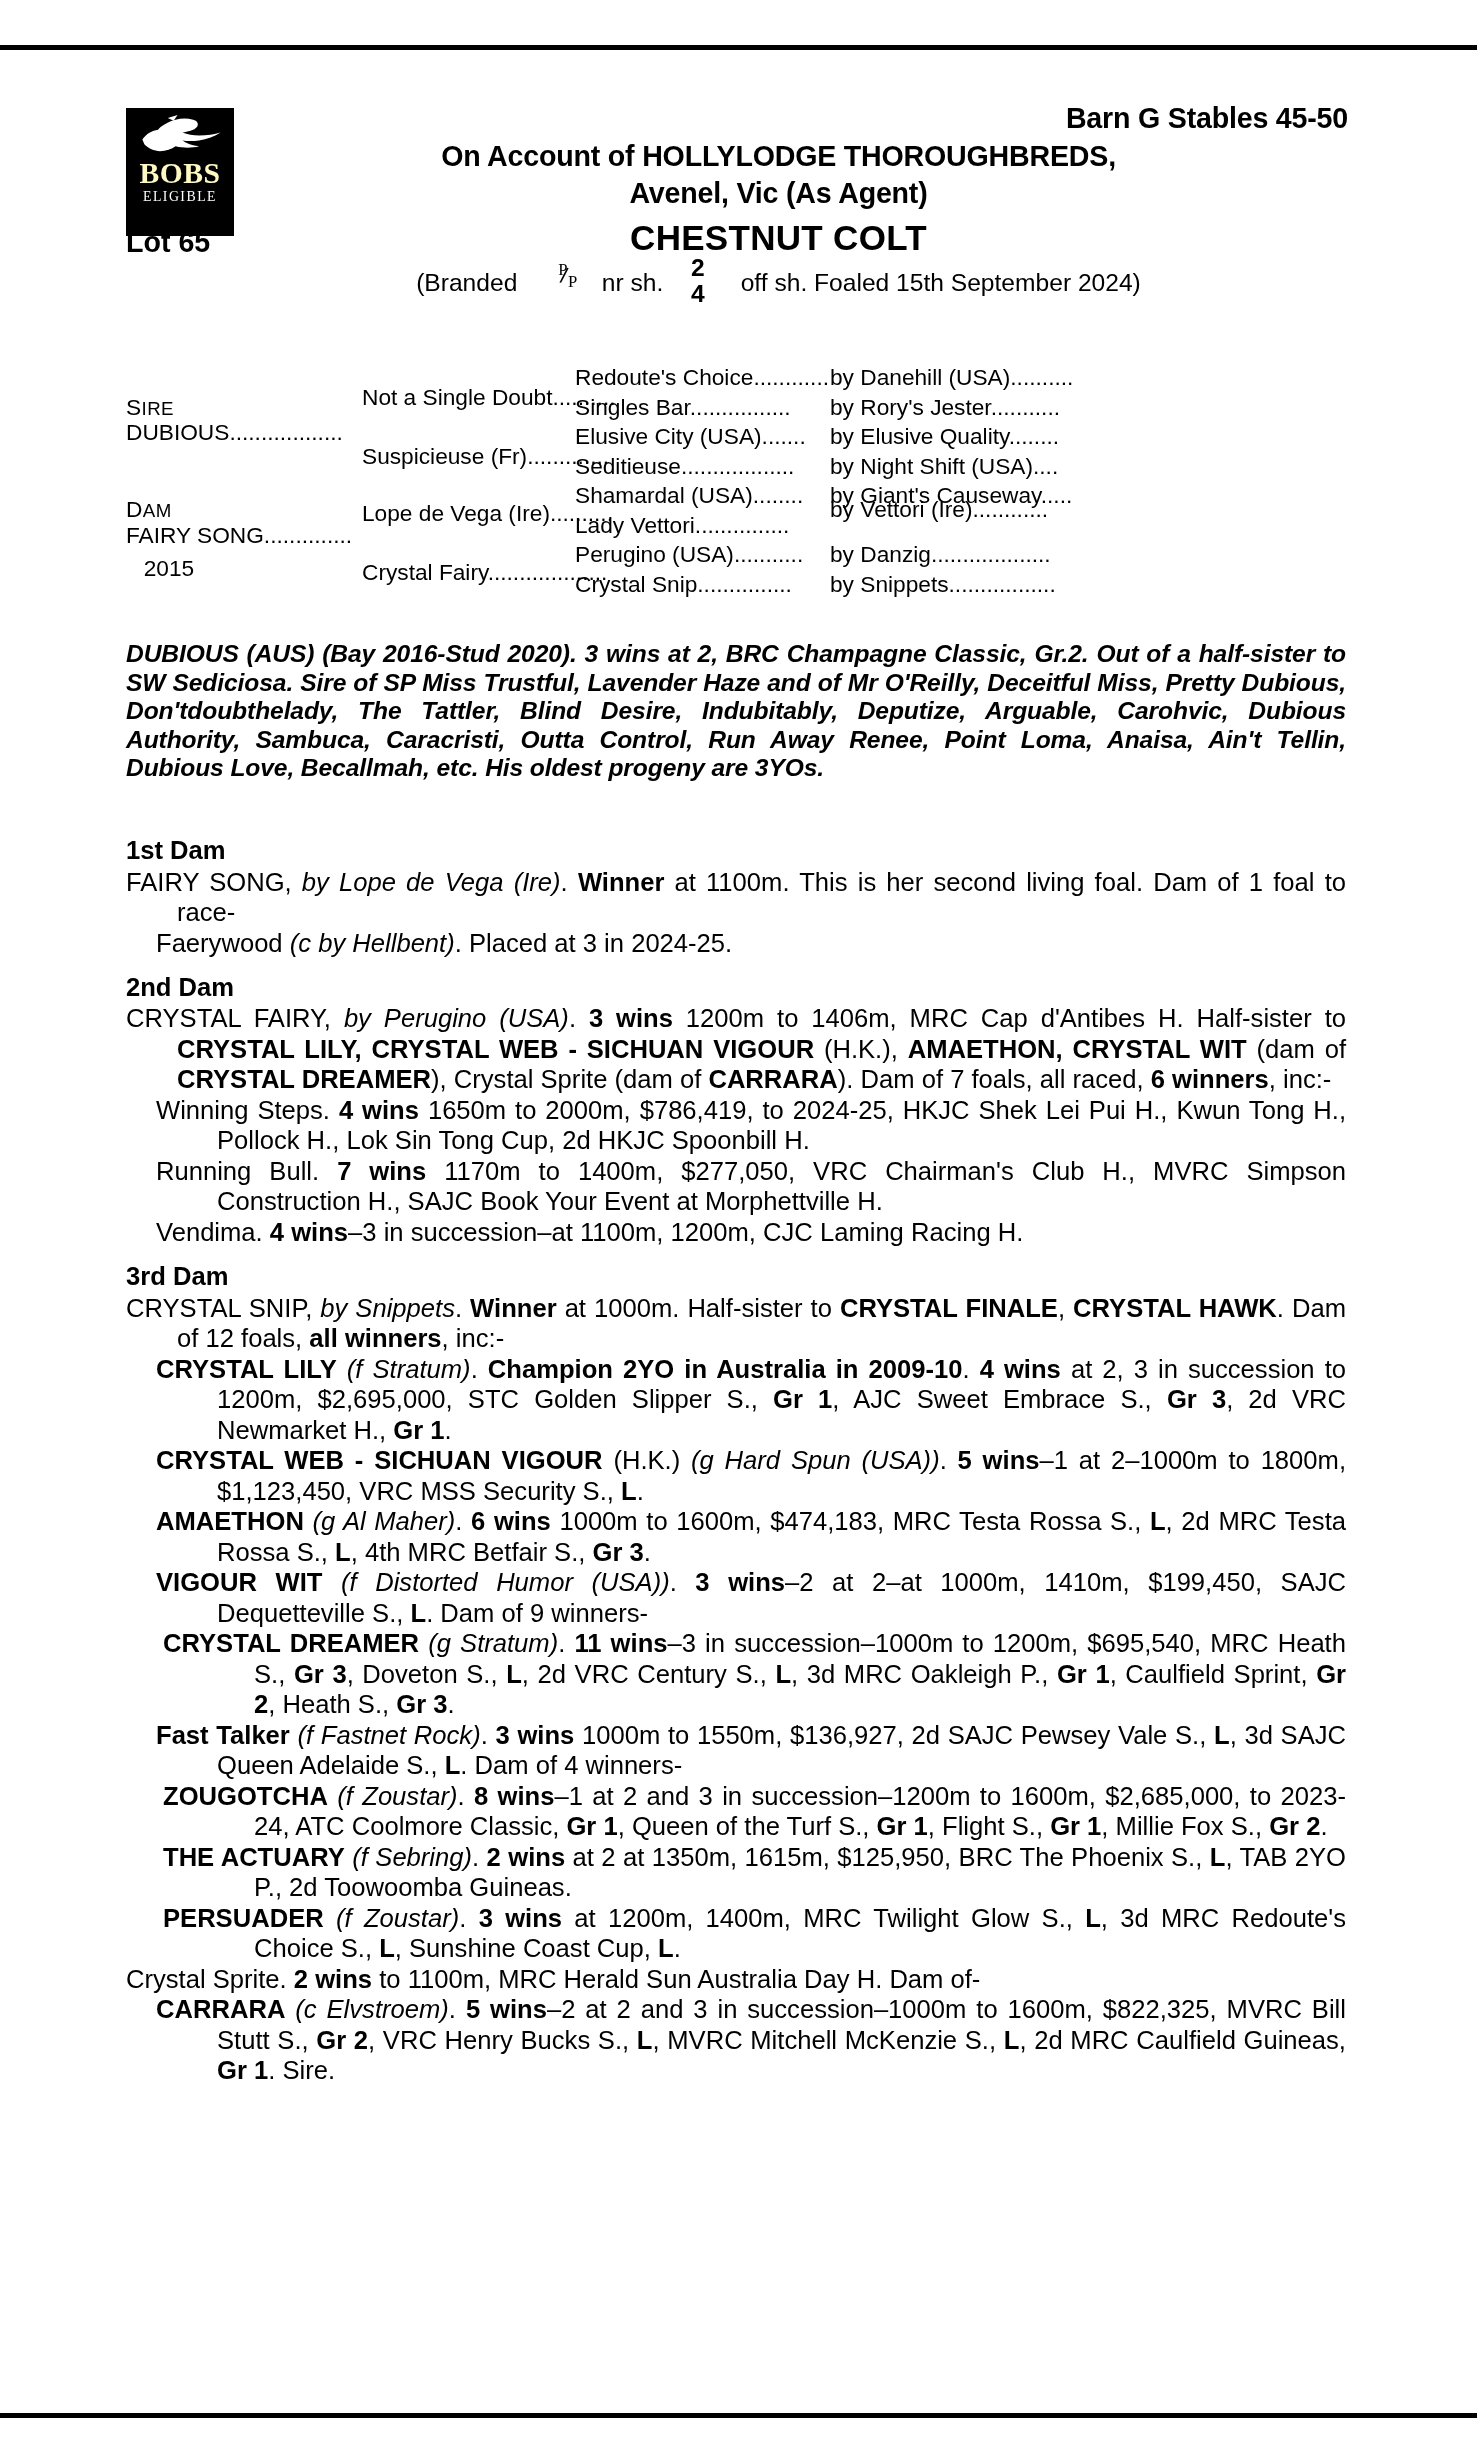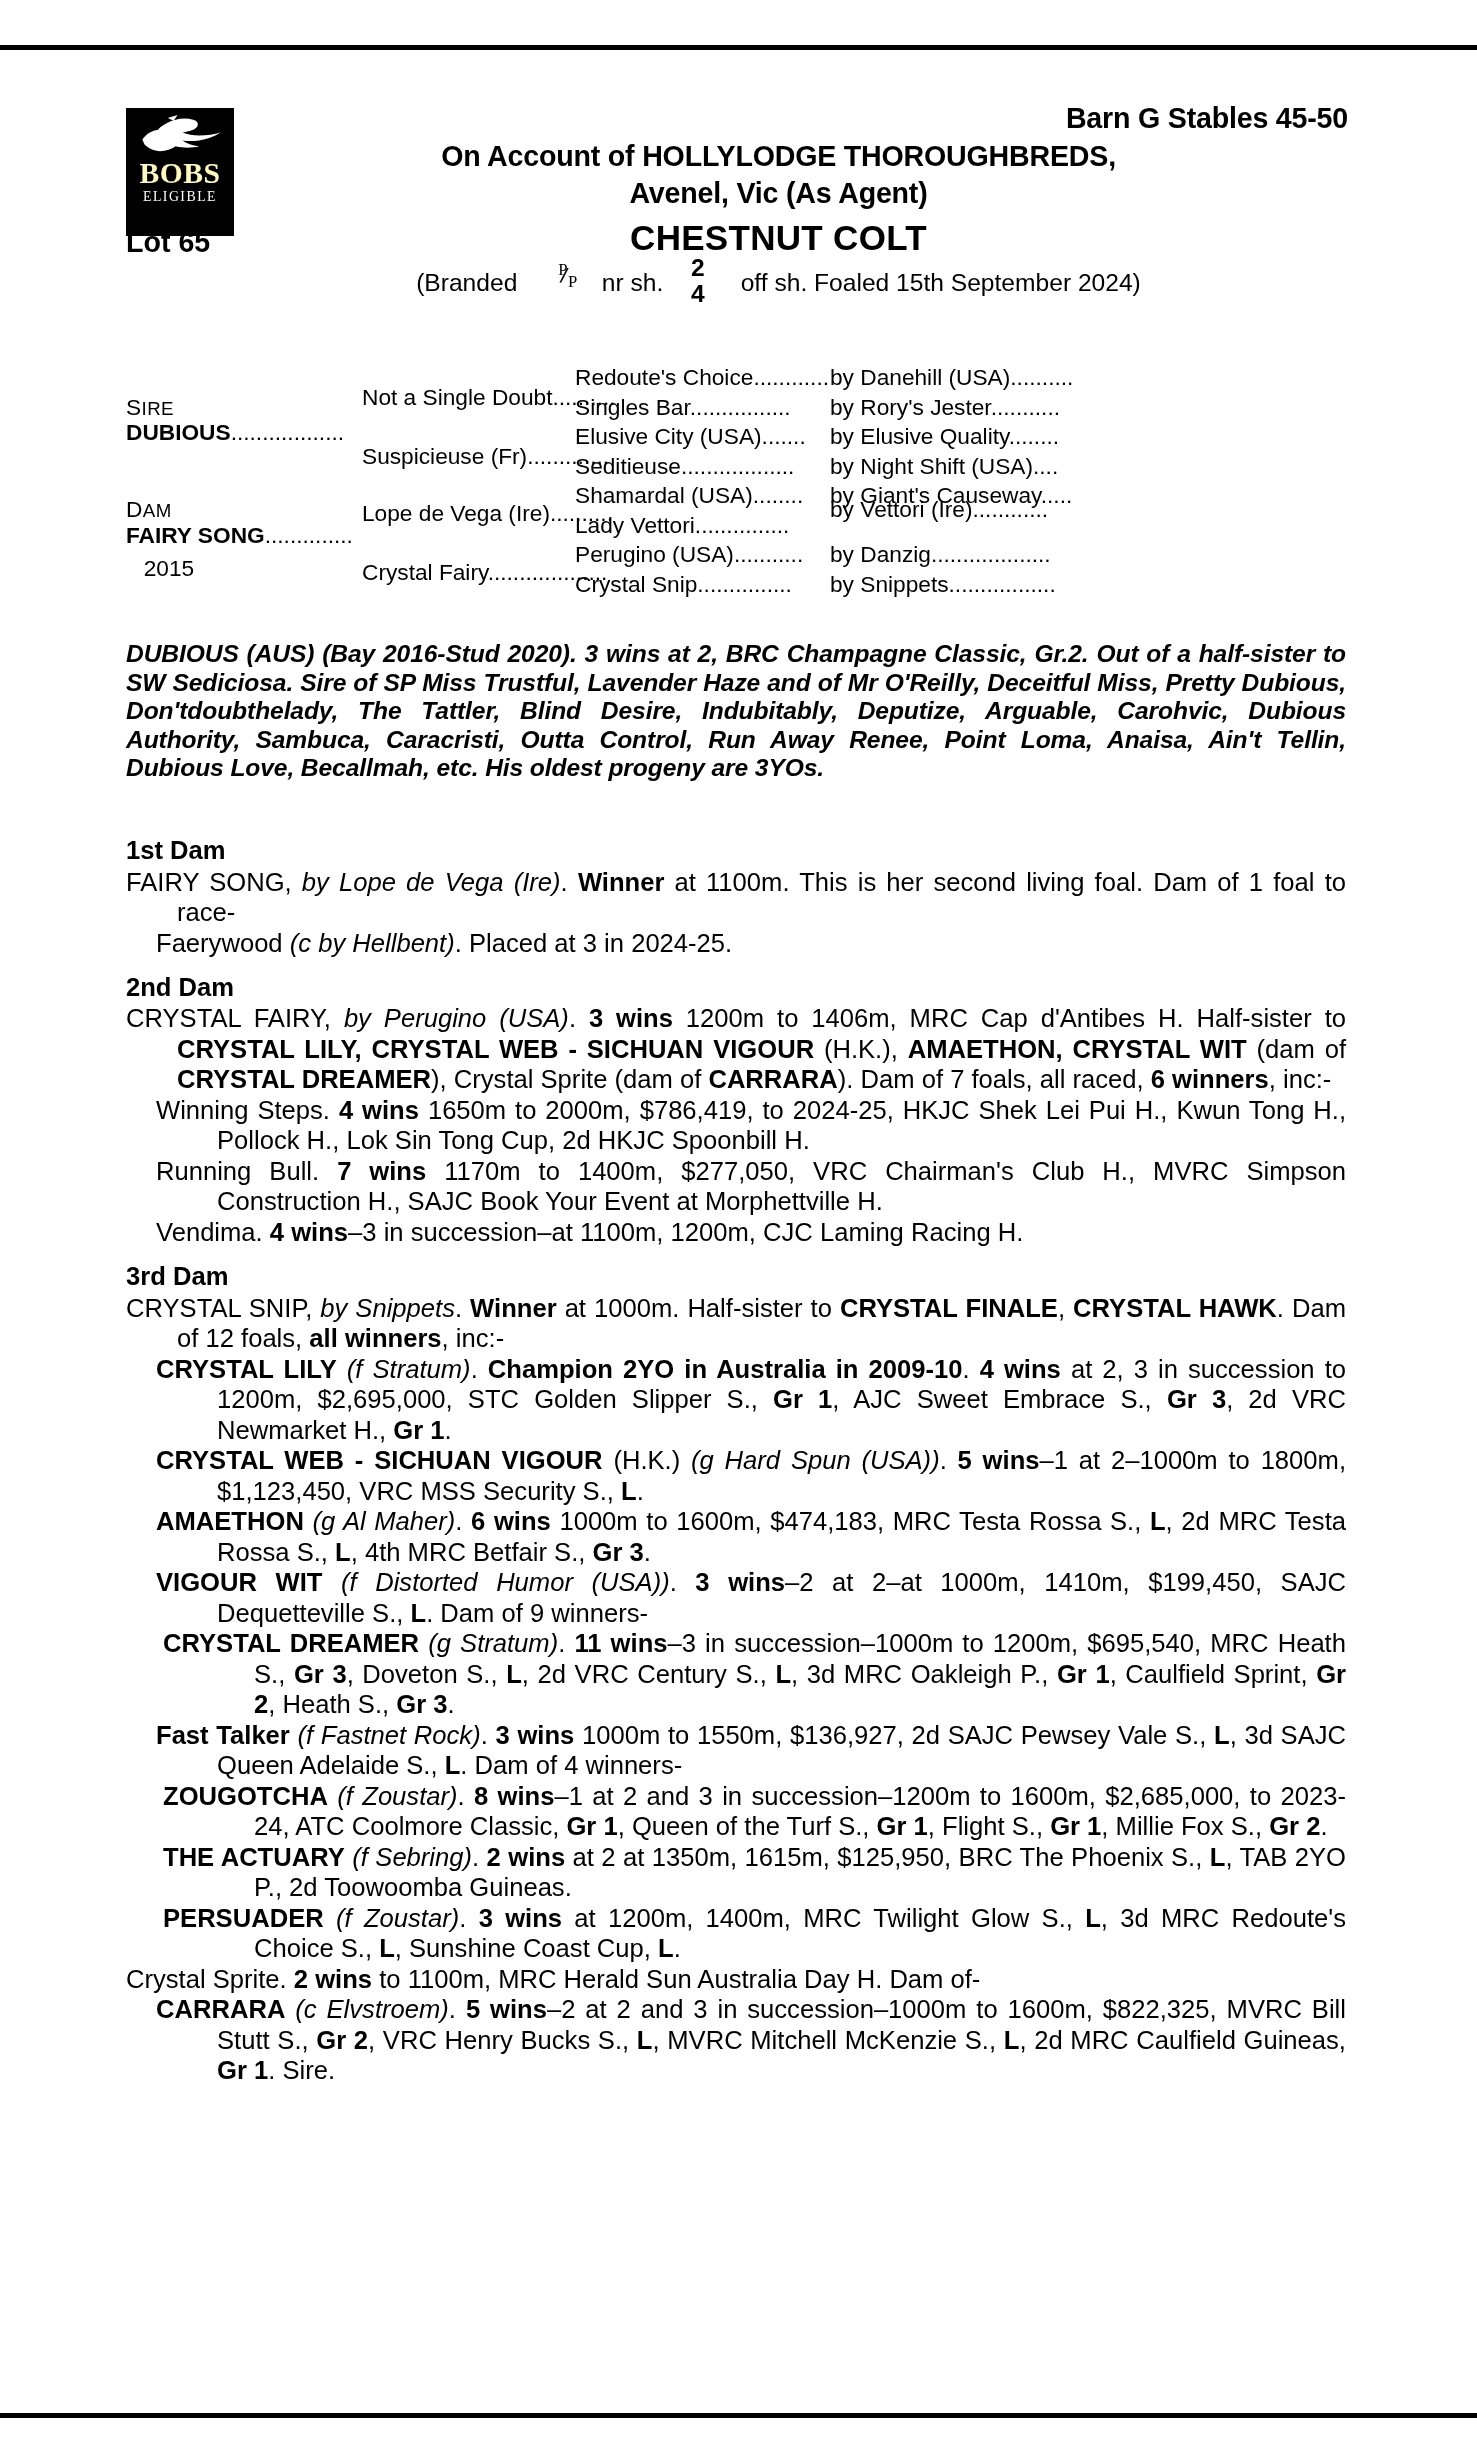--- a/index.html
+++ b/index.html
@@ -73,21 +73,21 @@
     vertical-align:middle;margin:0 9.9px 0 5.9px;
   }
   .stackfrac .n{position:absolute;left:5.9px;top:-13.8px;font-size:24.6px;font-weight:700;}
   .stackfrac .d{position:absolute;left:5.9px;top:11.8px;font-size:24.6px;font-weight:700;}
 
   
   .ped{position:absolute;left:126px;top:372px;width:1221px;height:246px;font-size:22.7px;}
   .ped .cell{position:absolute;white-space:nowrap;}
   .ped .lbl{font-size:18.7px;letter-spacing:0.4px;}
   .ped .lbl .cap{font-size:22.7px;}
-  .ped .nm{font-weight:700;font-size:22.7px;}
+  .ped .nm{font-weight:400;font-size:22.7px;}
   .dots{letter-spacing:0px;}
 
   .ped-c1{left:0px;width:236px;}
   .ped-c2{left:236px;width:227px;}
   .ped-c3{left:449px;width:241px;}
   .ped-c4{left:704px;width:296px;}
 
   
   .sirepara{
     position:absolute;left:126px;top:640px;width:1220px;

